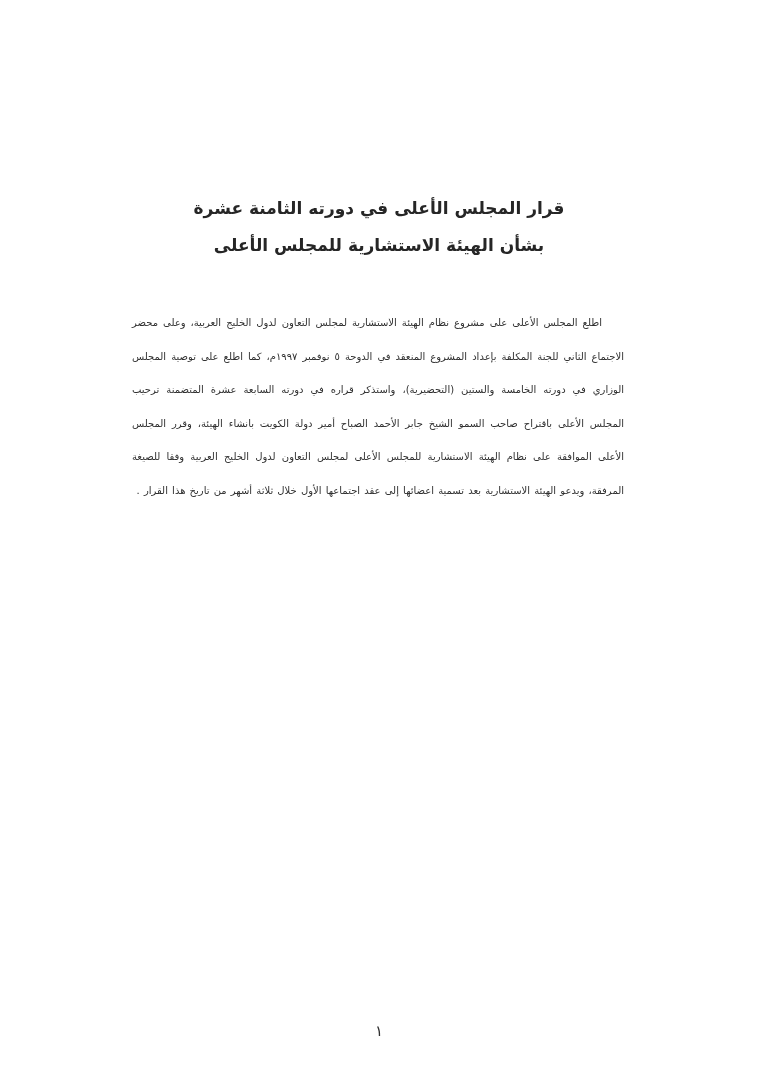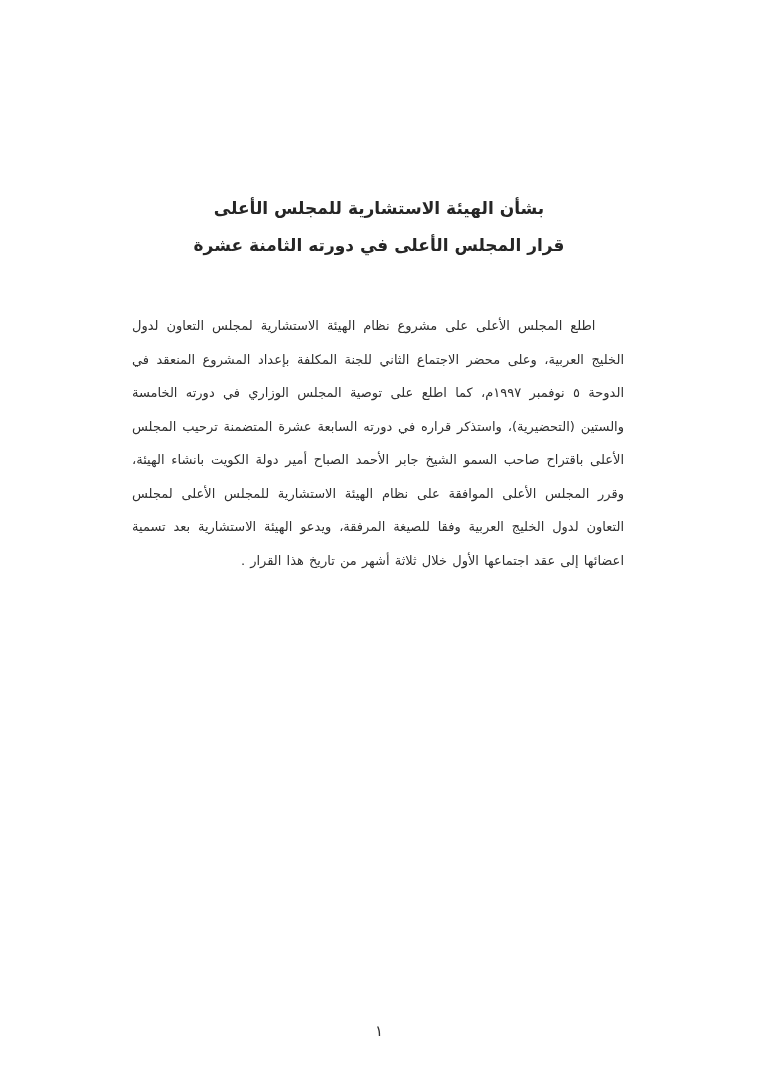--- a/index.html
+++ b/index.html
@@ -36,21 +36,21 @@
     color: #262626;
   }
   .body-block {
     position: absolute;
     top: 296px;
     right: 134px;
     width: 492px;
     direction: rtl;
   }
   .body-text {
-    font-size: 13px;
+    font-size: 10px;
     line-height: 33.5px;
     text-align: justify;
     text-indent: 2.2em;
     color: #303030;
     word-spacing: 1px;
   }
   .page-number {
     position: absolute;
     bottom: 38px;
     left: 0;
@@ -60,22 +60,22 @@
     color: #303030;
     direction: rtl;
   }
 </style>
 </head>
 <body>
 
 <div class="page">
 
   <div class="title-block">
+    <div class="title-line">قرار المجلس الأعلى في دورته الثامنة عشرة</div>
     <div class="title-line">بشأن الهيئة الاستشارية للمجلس الأعلى</div>
-    <div class="title-line">قرار المجلس الأعلى في دورته الثامنة عشرة</div>
   </div>
 
   <div class="body-block">
     <p class="body-text">اطلع المجلس الأعلى على مشروع نظام الهيئة الاستشارية لمجلس التعاون لدول الخليج العربية، وعلى محضر الاجتماع الثاني للجنة المكلفة بإعداد المشروع المنعقد في الدوحة ٥ نوفمبر ١٩٩٧م، كما اطلع على توصية المجلس الوزاري في دورته الخامسة والستين (التحضيرية)، واستذكر قراره في دورته السابعة عشرة المتضمنة ترحيب المجلس الأعلى باقتراح صاحب السمو الشيخ جابر الأحمد الصباح أمير دولة الكويت بانشاء الهيئة، وقرر المجلس الأعلى الموافقة على نظام الهيئة الاستشارية للمجلس الأعلى لمجلس التعاون لدول الخليج العربية وفقا للصيغة المرفقة، ويدعو الهيئة الاستشارية بعد تسمية اعضائها إلى عقد اجتماعها الأول خلال ثلاثة أشهر من تاريخ هذا القرار .</p>
   </div>
 
   <div class="page-number">١</div>
 
 </div>
 

